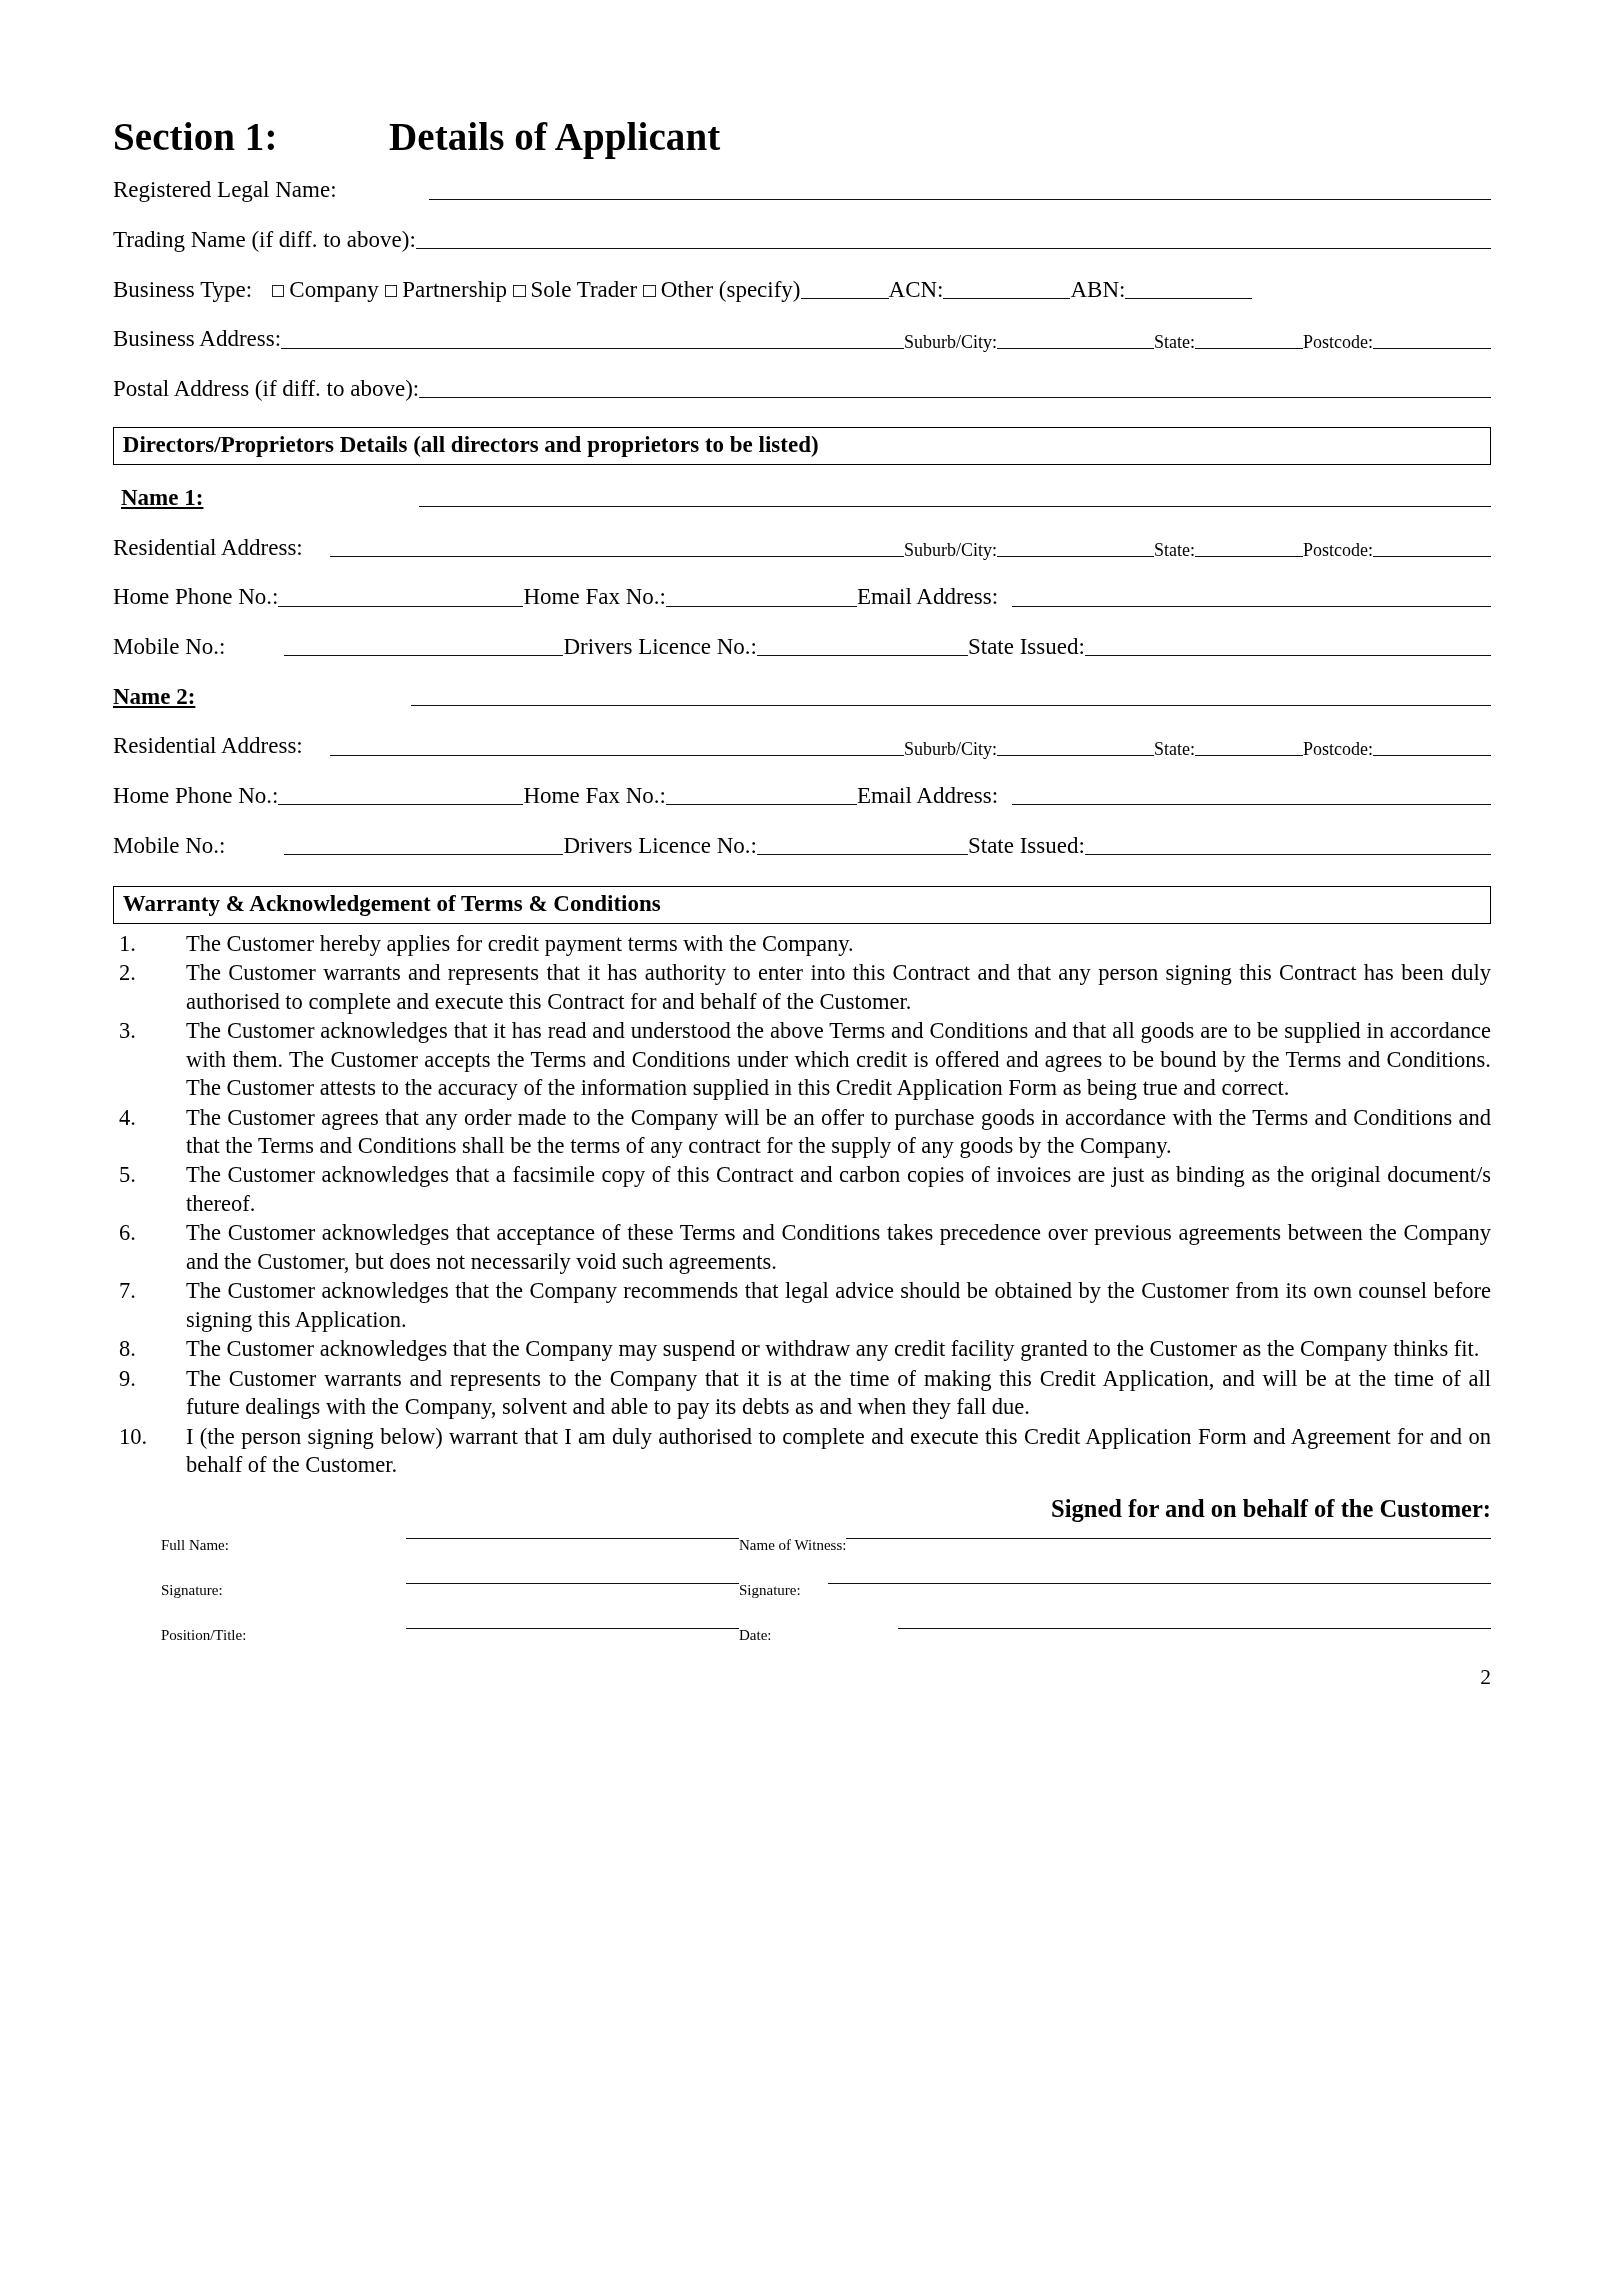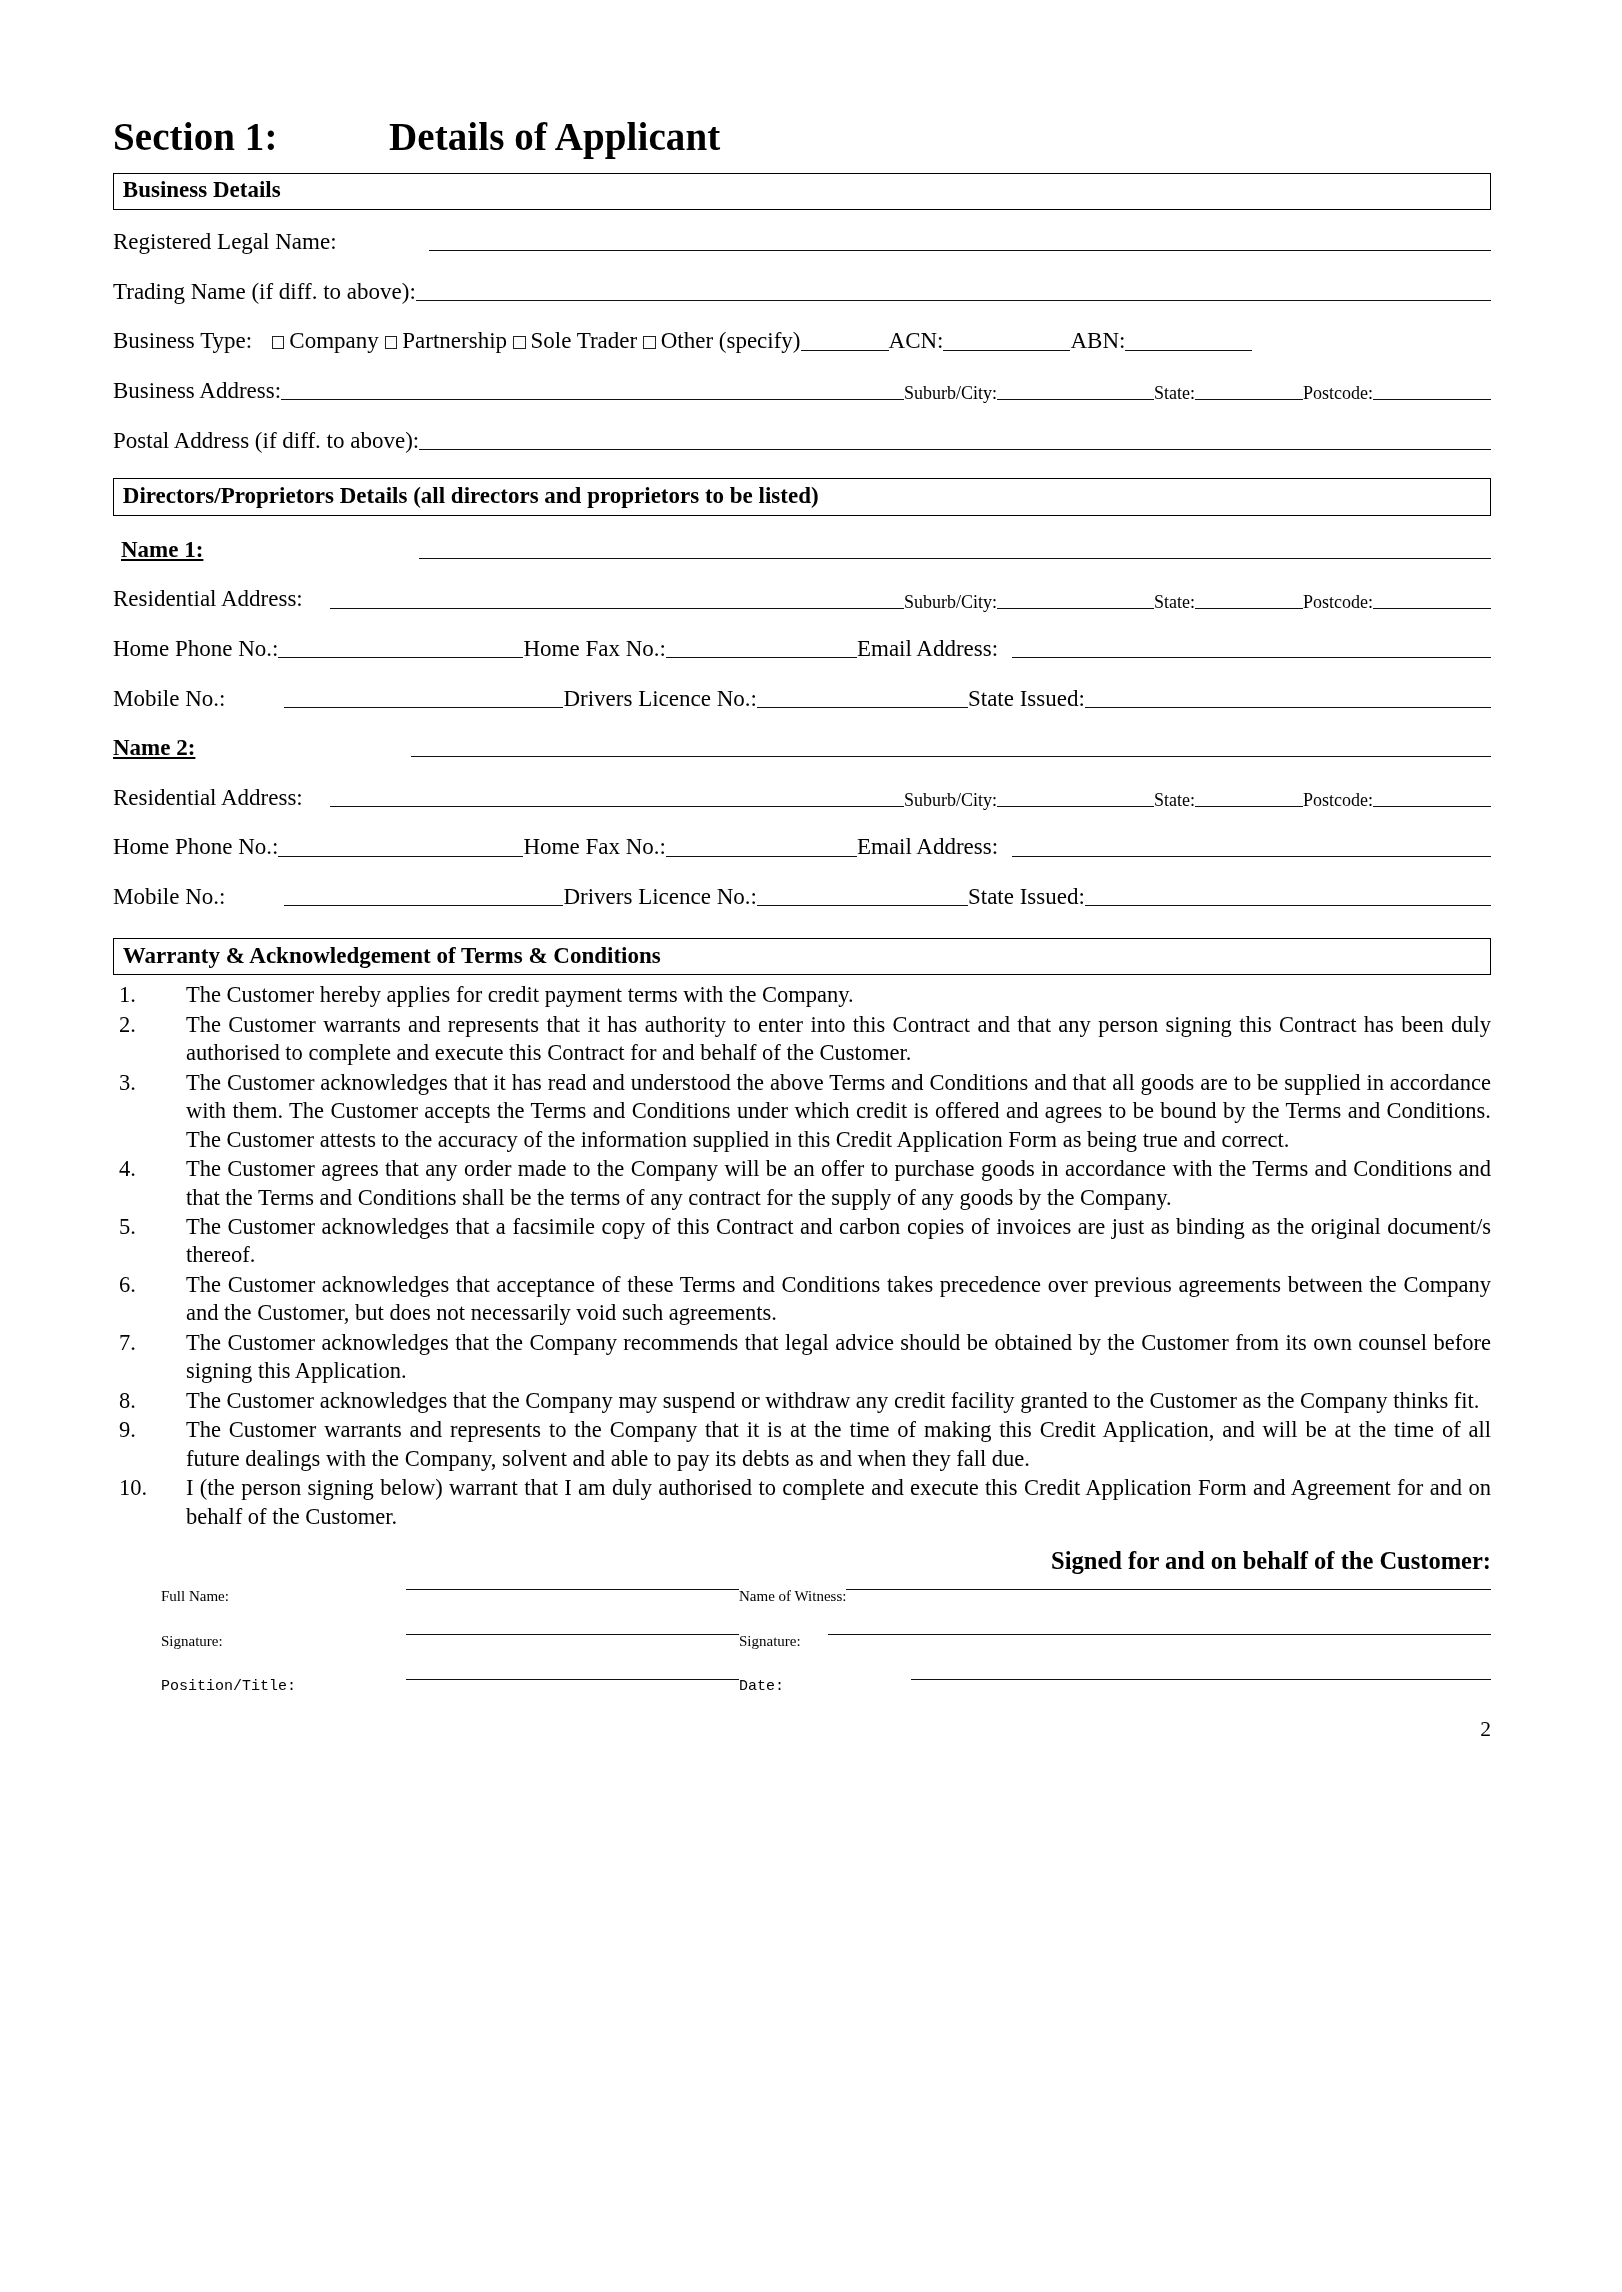--- a/index.html
+++ b/index.html
@@ -156,21 +156,20 @@
 <body>
 
 <div class="page">
   <div class="content">
 
     <div class="section-title">
       <span class="st-label">Section 1:</span>
       <span class="st-text">Details of Applicant</span>
     </div>
 
-    <div class="band">Business Details</div>
 
     <div class="row" style="margin-top:19.6px;">
       <span class="lbl">Registered Legal Name:</span>
       <span class="gap" style="flex:0 0 92px;"></span>
       <span class="line"></span>
     </div>
 
     <div class="row">
       <span class="lbl">Trading Name (if diff. to above):</span>
       <span class="line"></span>
@@ -343,21 +342,21 @@
     </div>
 
     <div class="sigrow">
       <span class="sig-l1">Signature:</span>
       <span class="sig-line-a"></span>
       <span class="sig-l2">Signature:</span>
       <span class="sp28"></span>
       <span class="sig-line-b"></span>
     </div>
 
-    <div class="sigrow" style="margin-bottom:0;font-family:Liberation Mono, monospace;">
+    <div class="sigrow" style="margin-bottom:0;">
       <span class="sig-l1">Position/Title:</span>
       <span class="sig-line-a"></span>
       <span class="sig-l2">Date:</span>
       <span class="gap" style="flex:0 0 127px;"></span>
       <span class="sig-line-b"></span>
     </div>
 
     <div class="pagenum" style="position:relative; margin-top:21.6px;">2</div>
 
   </div>

